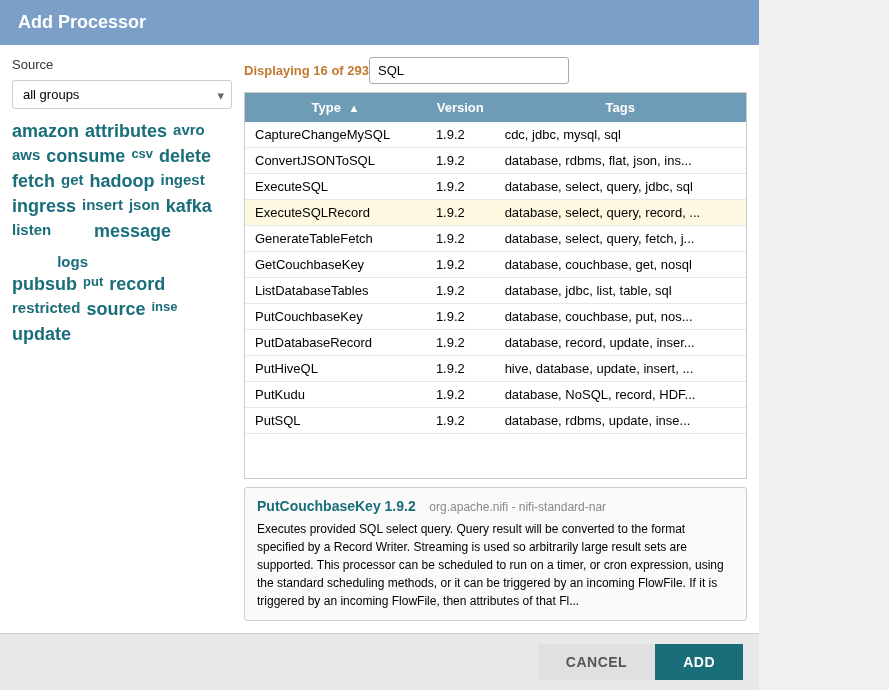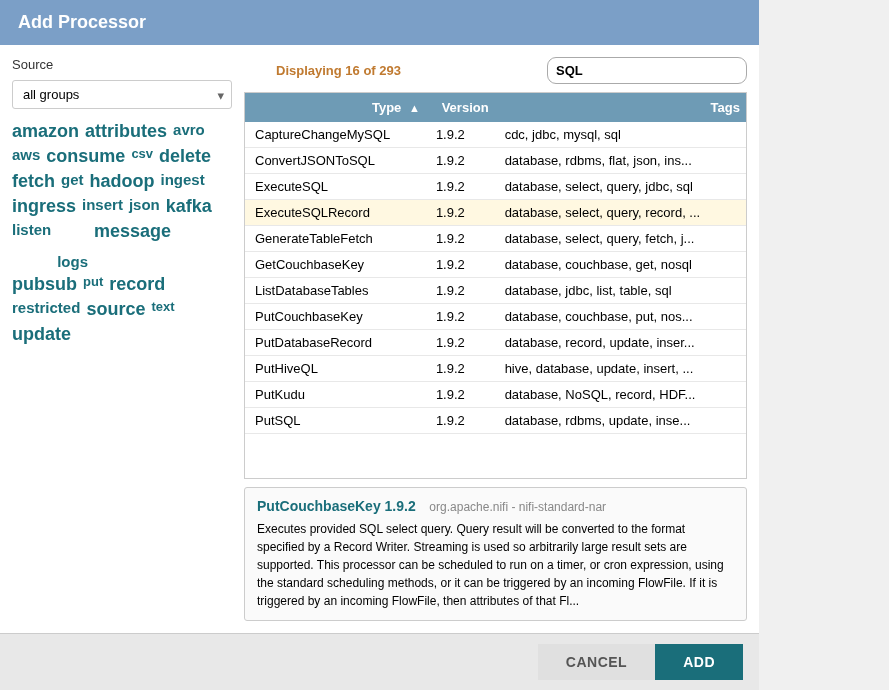--- a/index.html
+++ b/index.html
@@ -83,55 +83,52 @@
     
     .right-panel {
       flex: 1;
       display: flex;
       flex-direction: column;
       gap: 8px;
       overflow: hidden;
     }
     .top-bar {
       display: flex;
-      justify-content: space-between;
       align-items: center;
-      margin-left: 32px;
     }
     .displaying-text {
       color: #c07a30;
       font-size: 13px;
       font-weight: bold;
     }
     .search-input {
       width: 200px;
       padding: 5px 8px;
       border: 1px solid #aaa;
-      border-radius: 9px;
-      font-size: 13px;
-      font-weight: bold;
+      border-radius: 3px;
+      font-size: 13px;
     }
     .table-container {
       flex: 1;
       overflow-y: auto;
       border: 1px solid #ccc;
       position: relative;
     }
     table {
       width: 100%;
       border-collapse: collapse;
       font-size: 13px;
     }
     thead tr {
       background: #6e9bb5;
       color: #fff;
     }
     thead th {
       padding: 7px 6px;
-      text-align: right;
+      text-align: center;
       font-weight: bold;
       white-space: nowrap;
     }
     thead th .sort-arrow { margin-left: 4px; font-size: 11px; }
     tbody tr {
       border-bottom: 1px solid #e8e8e8;
       cursor: pointer;
     }
     tbody tr.selected { background: #fff8e1; }
     tbody td {
@@ -241,21 +238,21 @@
           <span class="tag" style="font-size: 15px;">json</span>
           <span class="tag" style="font-size: 18px;">kafka</span>
           <span class="tag" style="font-size: 15px;">listen</span>
           <span class="tag" style="font-size: 15px; margin-top: 32px;">logs</span>
           <span class="tag" style="font-size: 18px;">message</span>
           <span class="tag" style="font-size: 18px;">pubsub</span>
           <span class="tag" style="font-size: 13px;">put</span>
           <span class="tag" style="font-size: 18px;">record</span>
           <span class="tag" style="font-size: 15px;">restricted</span>
           <span class="tag" style="font-size: 18px;">source</span>
-          <span class="tag" style="font-size: 13px;">text</span>
+          <span class="tag" style="font-size: 13px;">inse</span>
           <span class="tag" style="font-size: 18px;">update</span>
         </div>
     </div>
 
     <div class="right-panel">
       <div class="top-bar">
         <span class="displaying-text">Displaying 16 of 293</span>
         <input class="search-input" type="text" placeholder="Search" value="SQL" style="">
       </div>
 

